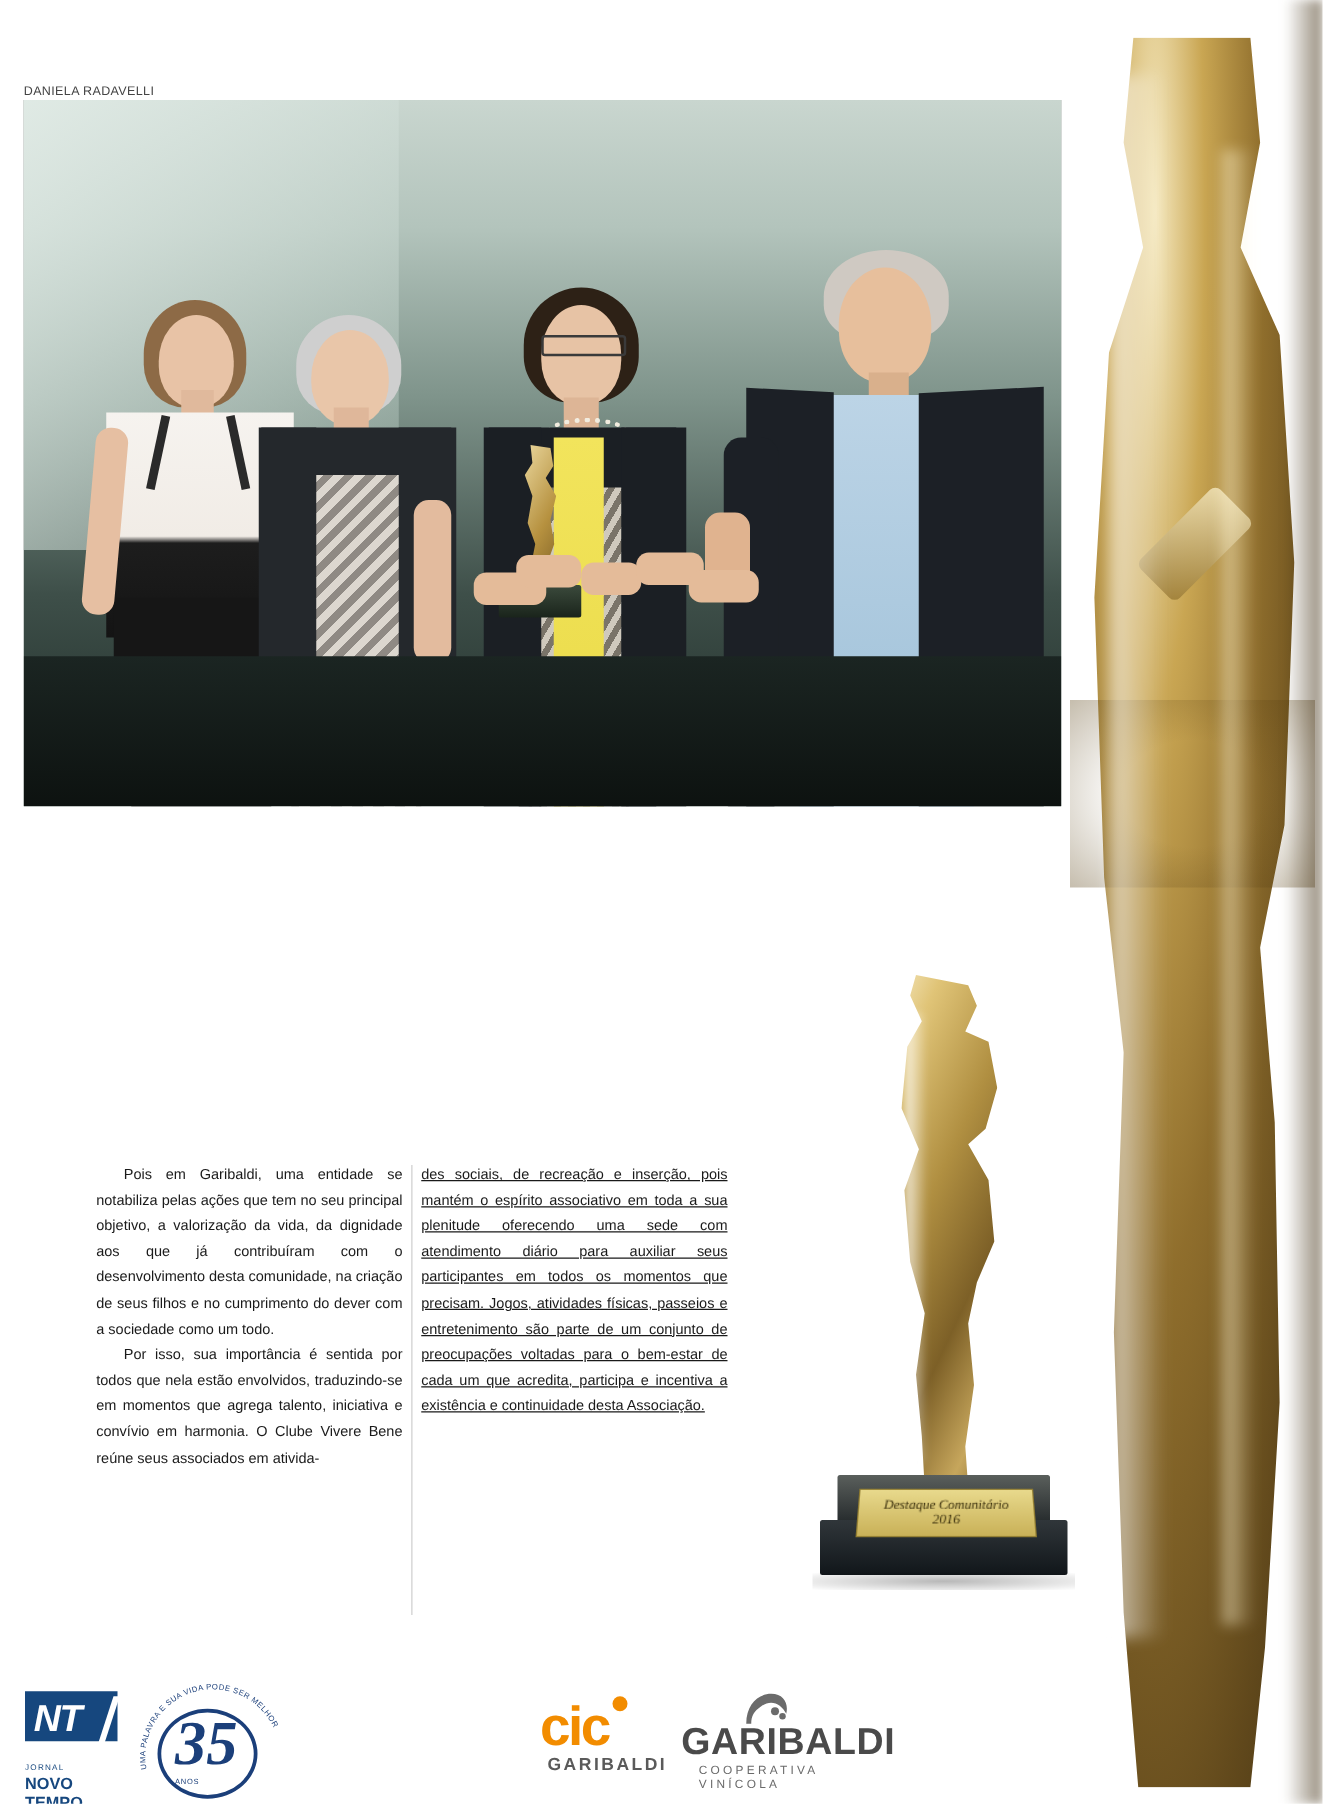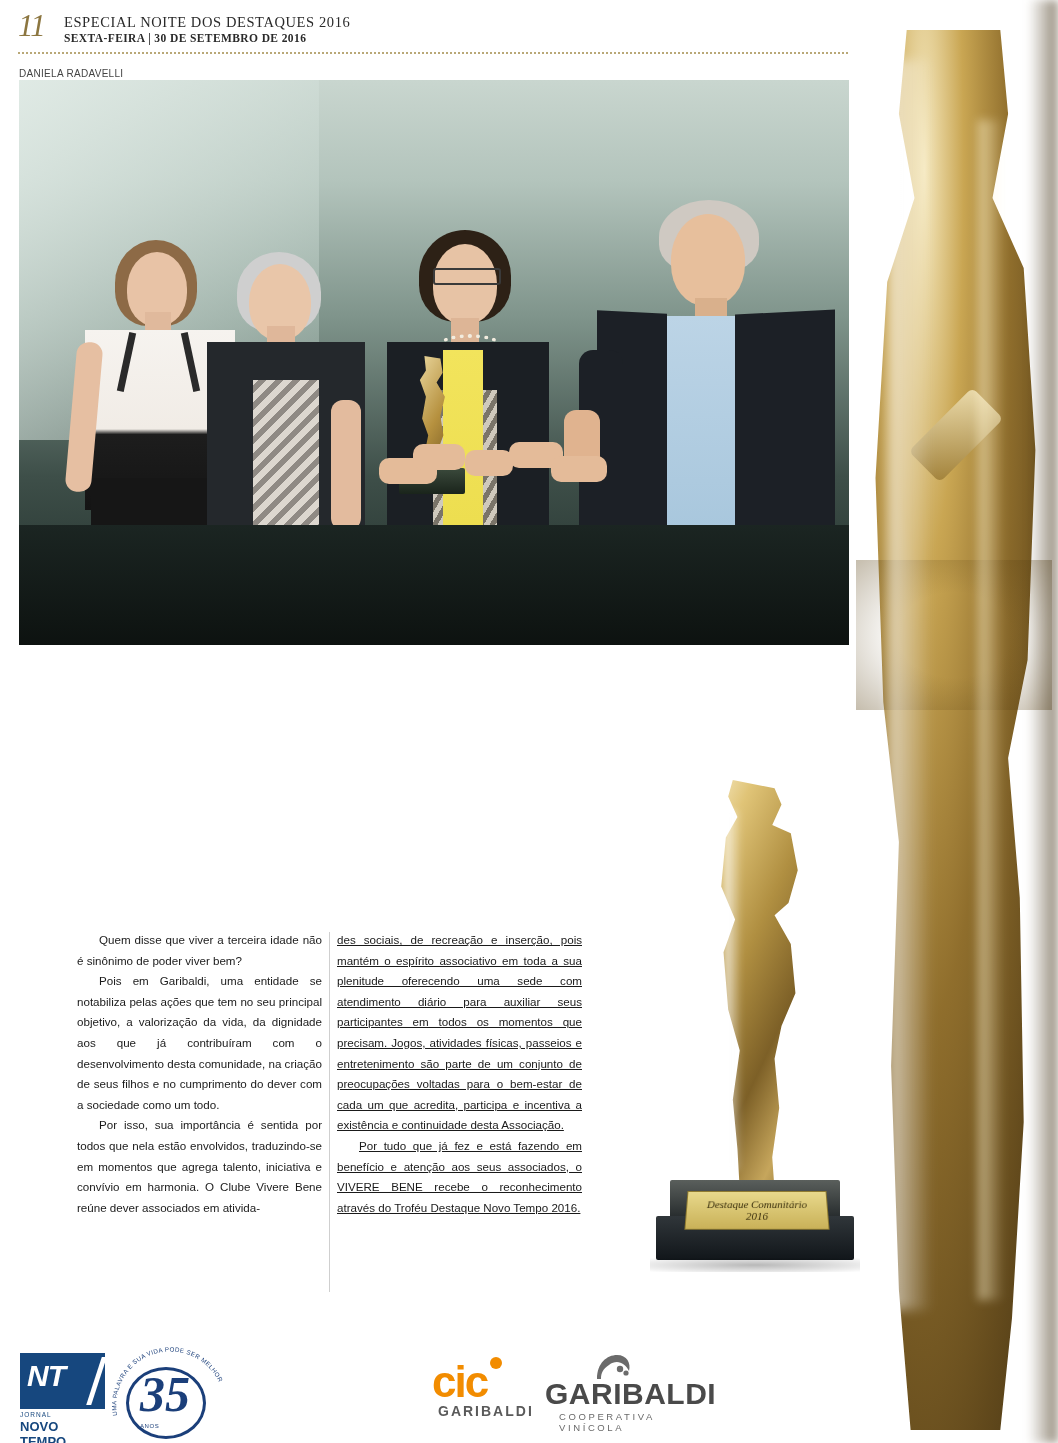--- a/index.html
+++ b/index.html
@@ -389,23 +389,22 @@
   .footer {
     position: absolute;
     left: 0; bottom: 0;
     width: 1058px; height: 110px;
     z-index: 3;
   }
   .logo-nt {
     position: absolute; left: 20px; bottom: 8px; width: 74px; height: 82px;
   }
   .logo-nt .blue {
-    position: absolute; left: 0; top: 0; width: 74px; height: 56px;
+    position: absolute; left: 0; top: 0; width: 74px; height: 40px;
     background: #16477e;
-    padding-left: 11px;
   }
   .logo-nt .nt {
     position: absolute; left: 7px; top: 6px;
     color: #fff; font-weight: bold; font-size: 30px; font-style: italic;
     letter-spacing: -1px;
   }
   .logo-nt .slash {
     position: absolute; right: 6px; top: 4px; width: 5px; height: 48px;
     background: #fff; transform: skewX(-18deg);
   }
@@ -493,26 +492,20 @@
   <div class="body"></div>
   <div class="diamond"></div>
   <div class="notch"></div>
   <div class="hl1"></div>
   <div class="hl2"></div>
   <div class="dark"></div>
 </div>
 
 <div class="page">
 
-  <div class="header">
-    <div class="pagenum">11</div>
-    <div class="line1">ESPECIAL NOITE DOS DESTAQUES 2016</div>
-    <div class="line2">SEXTA-FEIRA | 30 DE SETEMBRO DE 2016</div>
-    <div class="dots"></div>
-  </div>
 
   <div class="photo-credit">DANIELA RADAVELLI</div>
 
   <div class="photo">
     <div class="bgwall"></div>
     <div class="wall-panel"></div>
     <div class="wall-letters">a OR</div>
 
     <div class="person p1">
       <div class="hair"></div>
@@ -577,29 +570,27 @@
     </div>
 
     <div class="floor"></div>
   </div>
 
 
   <h1 class="headline">
   </h1>
 
   <div class="col col-1">
-    <p>Quem disse que viver a terceira idade não é sinônimo de poder viver bem?</p>
     <p>Pois em Garibaldi, uma entidade se notabiliza pelas ações que tem no seu principal objetivo, a valorização da vida, da dignidade aos que já contribuíram com o desenvolvimento desta comunidade, na criação de seus filhos e no cumprimento do dever com a sociedade como um todo.</p>
-    <p>Por isso, sua importância é sentida por todos que nela estão envolvidos, traduzindo-se em momentos que agrega talento, iniciativa e convívio em harmonia. O Clube Vivere Bene reúne dever associados em ativida-</p>
+    <p>Por isso, sua importância é sentida por todos que nela estão envolvidos, traduzindo-se em momentos que agrega talento, iniciativa e convívio em harmonia. O Clube Vivere Bene reúne seus associados em ativida-</p>
     <div class="divider"></div>
   </div>
 
   <div class="col col-2">
     <p style="text-indent:0">des sociais, de recreação e inserção, pois mantém o espírito associativo em toda a sua plenitude oferecendo uma sede com atendimento diário para auxiliar seus participantes em todos os momentos que precisam. Jogos, atividades físicas, passeios e entretenimento são parte de um conjunto de preocupações voltadas para o bem-estar de cada um que acredita, participa e incentiva a existência e continuidade desta Associação.</p>
-    <p>Por tudo que já fez e está fazendo em benefício e atenção aos seus associados, o VIVERE BENE recebe o reconhecimento através do Troféu Destaque Novo Tempo 2016.</p>
   </div>
 
   <div class="small-trophy">
     <div class="st-fig"></div>
     <div class="st-hl"></div>
     <div class="st-base1"></div>
     <div class="st-base2"></div>
     <div class="st-plate">
       <div class="t1">Destaque Comunitário</div>
       <div class="t2">2016</div>

